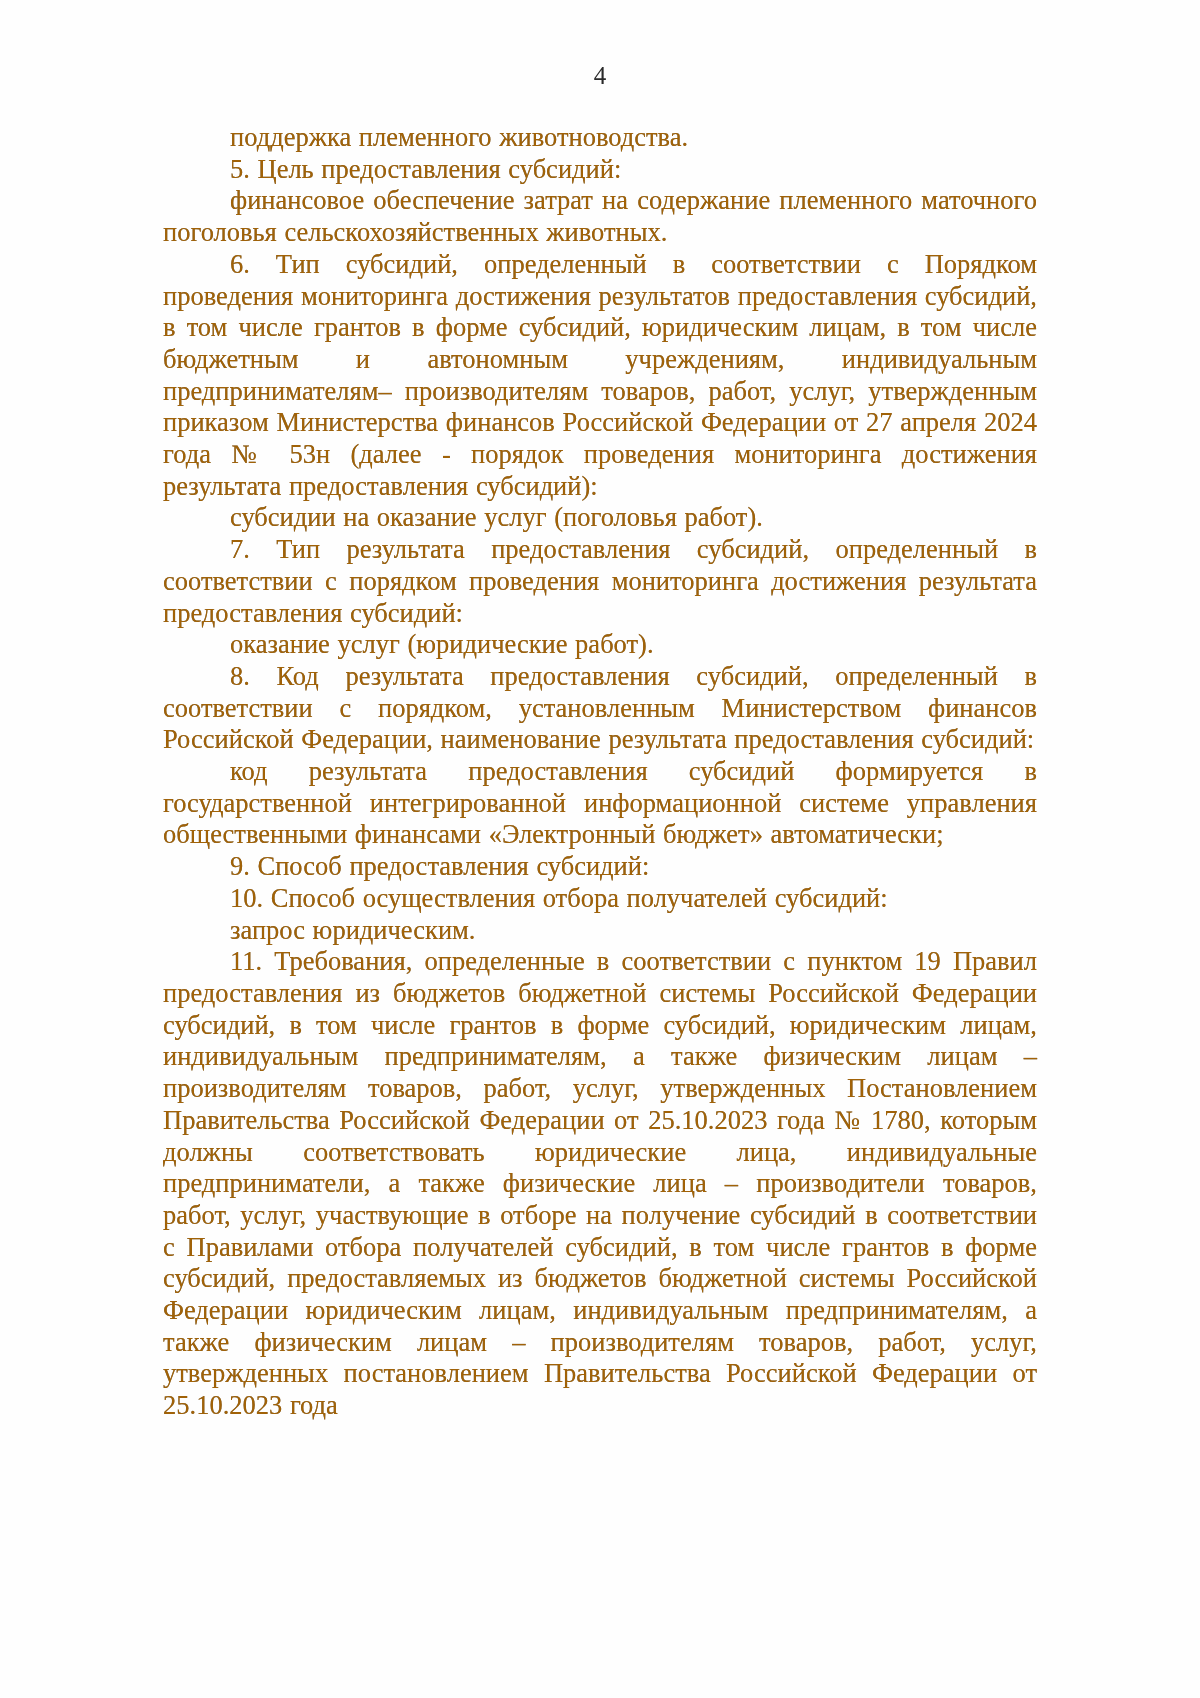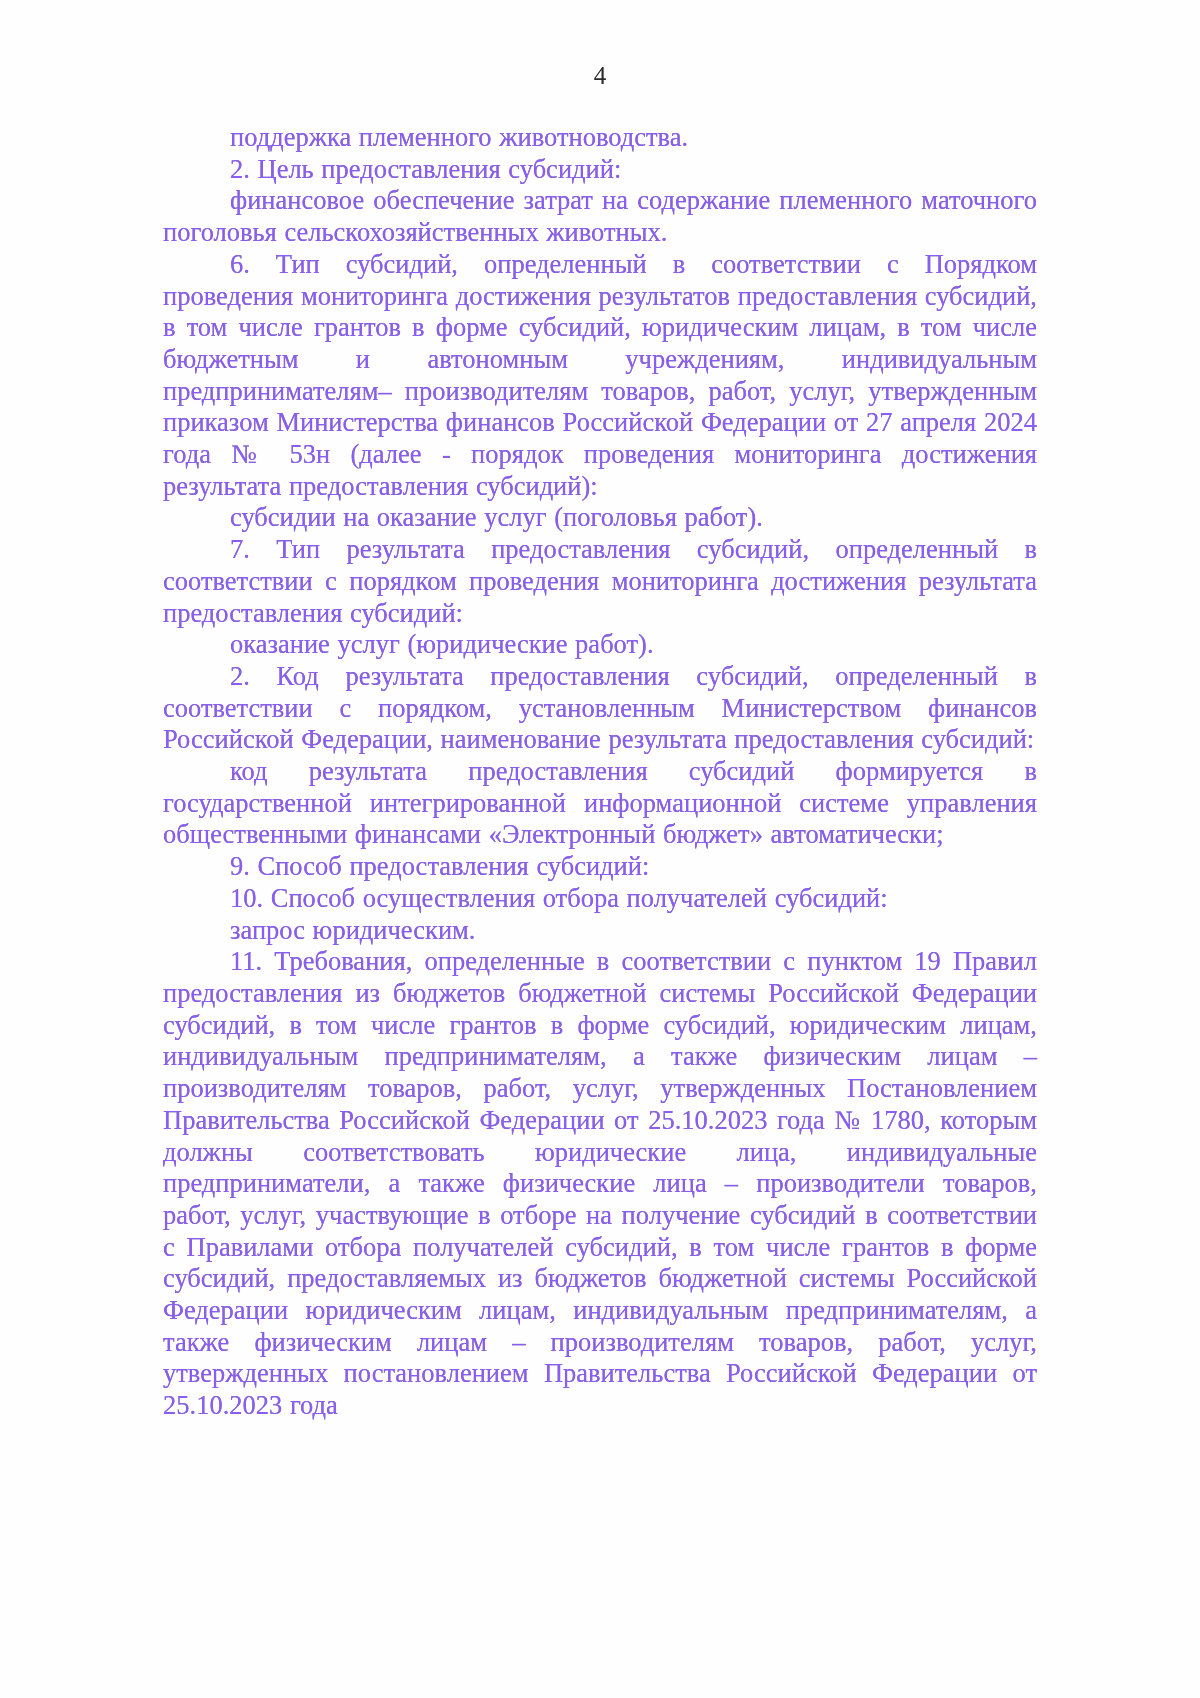--- a/index.html
+++ b/index.html
@@ -23,38 +23,38 @@
     margin-bottom: 32px;
     color: #2a2a2a;
   }
   .body-text p {
     margin: 0;
     font-size: 26.5px;
     line-height: 31.7px;
     text-align: justify;
     text-indent: 67px;
     word-spacing: 1px;
-    color: #8b5cf6;
+    color: #a16207;
     
     text-shadow: 0 0 0.4px rgba(30,30,30,0.55);
   }
 </style>
 </head>
 <body>
 
 <div class="page">
   <div class="page-number">4</div>
   <div class="body-text">
     <p>поддержка племенного животноводства.</p>
-    <p>2. Цель предоставления субсидий:</p>
+    <p>5. Цель предоставления субсидий:</p>
     <p>финансовое обеспечение затрат на содержание племенного маточного поголовья сельскохозяйственных животных.</p>
     <p>6. Тип субсидий, определенный в соответствии с Порядком проведения мониторинга достижения результатов предоставления субсидий, в том числе грантов в форме субсидий, юридическим лицам, в том числе бюджетным и автономным учреждениям, индивидуальным предпринимателям– производителям товаров, работ, услуг, утвержденным приказом Министерства финансов Российской Федерации от 27 апреля 2024 года № 53н (далее - порядок проведения мониторинга достижения результата предоставления субсидий):</p>
     <p>субсидии на оказание услуг (поголовья работ).</p>
     <p>7. Тип результата предоставления субсидий, определенный в соответствии с порядком проведения мониторинга достижения результата предоставления субсидий:</p>
     <p>оказание услуг (юридические работ).</p>
-    <p>2. Код результата предоставления субсидий, определенный в соответствии с порядком, установленным Министерством финансов Российской Федерации, наименование результата предоставления субсидий:</p>
+    <p>8. Код результата предоставления субсидий, определенный в соответствии с порядком, установленным Министерством финансов Российской Федерации, наименование результата предоставления субсидий:</p>
     <p>код результата предоставления субсидий формируется в государственной интегрированной информационной системе управления общественными финансами «Электронный бюджет» автоматически;</p>
     <p>9. Способ предоставления субсидий:</p>
     <p>10. Способ осуществления отбора получателей субсидий:</p>
     <p>запрос юридическим.</p>
     <p>11. Требования, определенные в соответствии с пунктом 19 Правил предоставления из бюджетов бюджетной системы Российской Федерации субсидий, в том числе грантов в форме субсидий, юридическим лицам, индивидуальным предпринимателям, а также физическим лицам – производителям товаров, работ, услуг, утвержденных Постановлением Правительства Российской Федерации от 25.10.2023 года № 1780, которым должны соответствовать юридические лица, индивидуальные предприниматели, а также физические лица – производители товаров, работ, услуг, участвующие в отборе на получение субсидий в соответствии с Правилами отбора получателей субсидий, в том числе грантов в форме субсидий, предоставляемых из бюджетов бюджетной системы Российской Федерации юридическим лицам, индивидуальным предпринимателям, а также физическим лицам – производителям товаров, работ, услуг, утвержденных постановлением Правительства Российской Федерации от 25.10.2023 года</p>
   </div>
 </div>
 
 </body></html>

